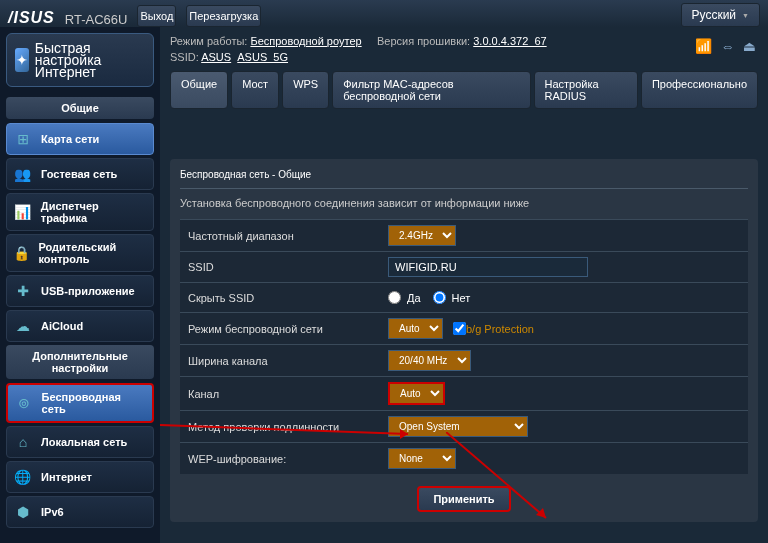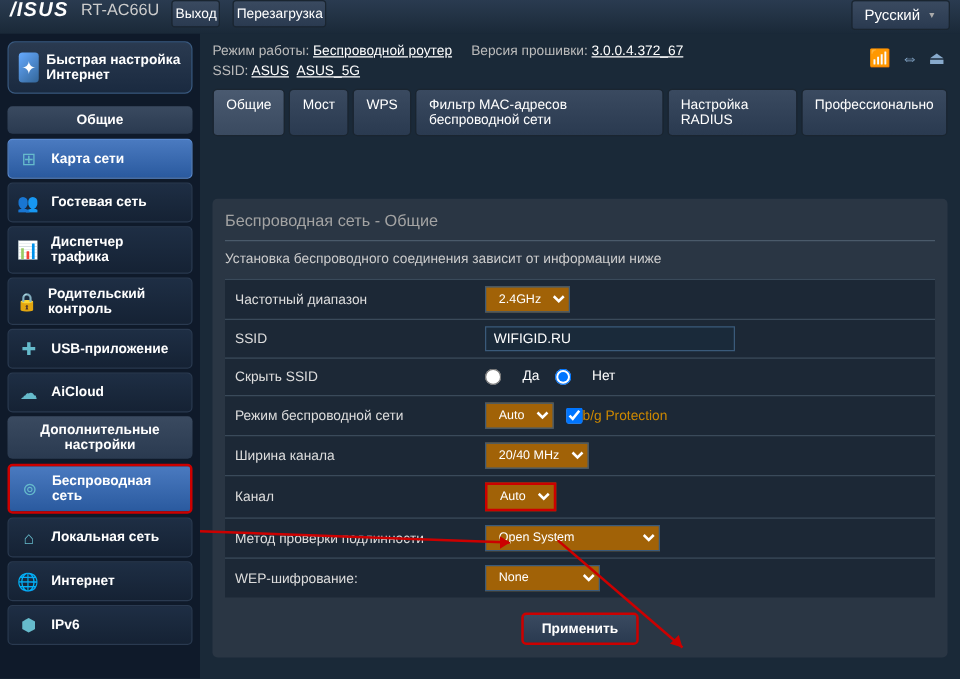--- a/index.html
+++ b/index.html
@@ -1,54 +1,54 @@
 <!DOCTYPE html>
 <html><head>
 <meta charset="utf-8">
 <style>
 *{margin:0;padding:0;box-sizing:border-box;font-family:Arial,sans-serif}
 body{background:#1a2938;width:768px;height:543px;overflow:hidden;color:#fff;font-size:12px}
-.top-bar{height:27px;background:linear-gradient(#2a3b50,#1a2938);display:flex;align-items:flex-start;padding:0 8px;gap:10px}
+.top-bar{height:27px;background:linear-gradient(#2a3b50,#1a2938);display:flex;align-items:flex-end;padding:0 8px;gap:10px}
 .logo{font-weight:bold;font-size:16px;font-style:italic;letter-spacing:1px}
 .model{font-size:13px;color:#ccc}
 .btn-top{background:linear-gradient(#3a4a60,#2a3a50);border:1px solid #1a2530;border-radius:3px;padding:4px 2px;color:#fff;font-size:11px;cursor:pointer}
 .lang{margin-left:auto;background:linear-gradient(#3a4a60,#2a3a50);border:1px solid #1a2530;border-radius:3px;padding:4px 10px;display:flex;align-items:center;gap:6px}
 .lang::after{content:"▼";font-size:7px;color:#aaa}
 .main{display:flex;height:516px}
 .sidebar{width:160px;background:#0f1a2a;padding:6px}
 .qis{background:linear-gradient(#2a3a50,#1a2a40);border:1px solid #3a5a80;border-radius:6px;padding:8px;display:flex;align-items:center;gap:6px;margin-bottom:10px}
 .qis-icon{width:24px;height:24px;background:linear-gradient(135deg,#6af,#369);border-radius:3px;display:flex;align-items:center;justify-content:center;font-size:14px}
-.qis-text{font-size:11px;font-weight:bold;line-height:12px}
+.qis-text{font-size:14px;font-weight:normal;line-height:12px}
 .sec-head{background:linear-gradient(#3a4a60,#2a3a50);padding:5px;text-align:center;font-size:11px;font-weight:bold;border-radius:4px;margin-bottom:4px}
 .nav-item{background:linear-gradient(#1e2e44,#152234);border:1px solid #2a3a50;border-radius:4px;padding:6px;display:flex;align-items:center;gap:8px;margin-bottom:3px;cursor:pointer;font-size:11px;min-height:32px}
 .nav-item.active{background:linear-gradient(#4a7ac0,#2a5a9f);border-color:#5a8ad0}
 .nav-item.hlred{border:2px solid #c00}
 .nav-icon{width:20px;height:18px;display:flex;align-items:center;justify-content:center;font-size:14px;color:#6bc}
 .nav-text{font-weight:bold;line-height:12px}
 .content{flex:1;background:#1a2938;padding:8px 10px 10px 10px;overflow:hidden}
 .info-bar{font-size:11px;color:#bbb;margin-bottom:4px}
 .info-bar a{color:#fff;text-decoration:underline}
 .ssid-bar{font-size:11px;color:#bbb;margin-bottom:8px}
 .ssid-bar a{color:#fff;text-decoration:underline}
 .top-icons{position:absolute;right:12px;top:38px;display:flex;gap:8px;font-size:14px;color:#8ac}
 .tabs{display:flex;gap:3px;margin-bottom:50px}
 .tab{background:linear-gradient(#3a4a60,#2a3a50);border:1px solid #1a2530;border-radius:4px;padding:6px 10px;font-size:11px;cursor:pointer}
 .tab.active{background:linear-gradient(#4a5a70,#3a4a60)}
 .panel{background:#2a3644;border-radius:4px;padding:10px}
-.panel h2{font-size:13px;font-weight:normal;color:#a3a3a3}
+.panel h2{font-size:10px;font-weight:normal;color:#ffffff}
 .sep{border:none;border-top:1px solid #4a5a6a;margin:8px 0}
 .desc{font-size:11px;color:#ccc;margin-bottom:10px}
 .form-row{display:flex;align-items:center;background:#1c2836;border-top:1px solid #3a4a5a;padding:5px 8px;min-height:30px}
 .form-row:last-of-type{border-bottom:1px solid #3a4a5a}
 .form-label{width:200px;font-size:11px;color:#ddd}
 .sel{background:#a16207;border:1px solid #3a5a7a;color:#fff;padding:3px 6px;font-size:10px}
 .sel.hlred{border:2px solid #c00}
 .inp{background:#1a2a3a;border:1px solid #3a5a7a;color:#fff;padding:3px 6px;font-size:11px;width:200px}
 .radio-grp{display:flex;gap:12px;align-items:center;font-size:11px}
-.radio-grp label{display:flex;gap:17px}
+.radio-grp label{display:flex;align-items:center;gap:6px}
 .chk{margin-left:10px;display:flex;align-items:center;gap:0;color:#c80;font-size:11px}
 .apply{text-align:center;margin-top:12px}
 .btn-apply{background:linear-gradient(#3a4a60,#2a3a50);border:2px solid #c00;border-radius:4px;padding:5px 14px;color:#fff;font-size:11px;font-weight:bold;cursor:pointer}
 .redline{position:absolute;pointer-events:none}
 </style>
 </head>
 <body>
 
 <div class="top-bar">
   <span class="logo">/ISUS</span>
@@ -174,21 +174,21 @@
       <div class="form-row">
         <span class="form-label">Канал</span>
         <select class="sel hlred"><option>Auto</option></select>
       </div>
       <div class="form-row">
         <span class="form-label">Метод проверки подлинности</span>
         <select class="sel" style="width:140px"><option>Open System</option></select>
       </div>
       <div class="form-row">
         <span class="form-label">WEP-шифрование:</span>
-        <select class="sel" style="width:92px"><option>None</option></select>
+        <select class="sel" style="width:68px"><option>None</option></select>
       </div>
 
       <div class="apply">
         <button class="btn-apply">Применить</button>
       </div>
     </div>
   </div>
 </div>
 
 <svg class="redline" style="left:160px;top:420px" width="260" height="20">

